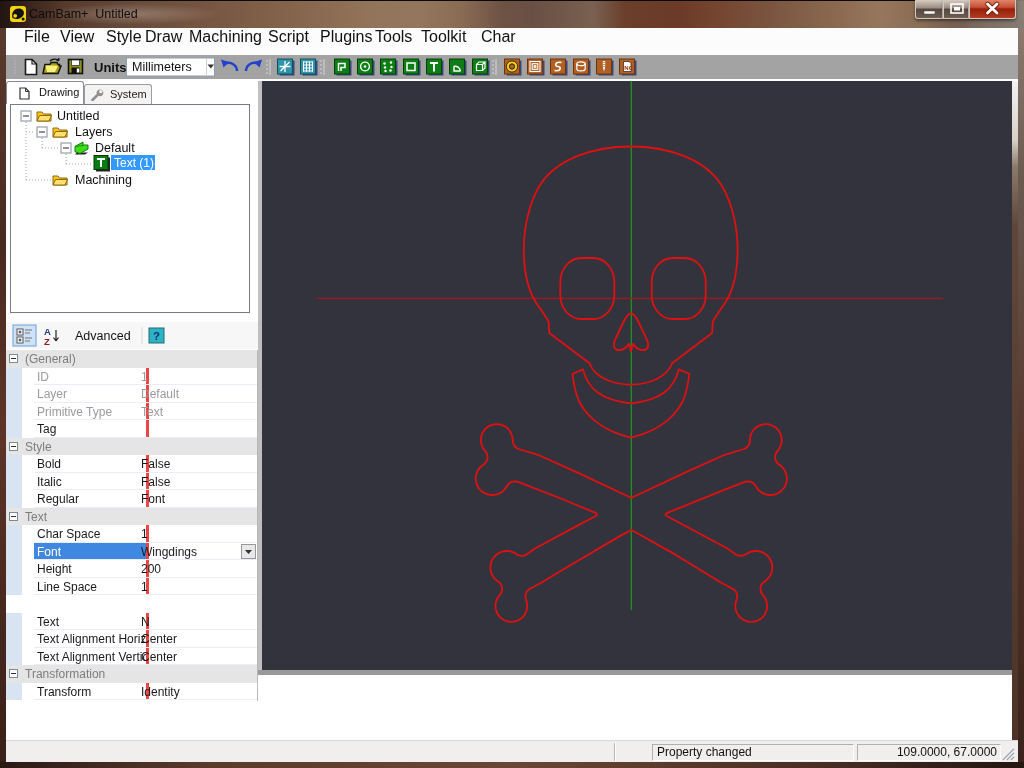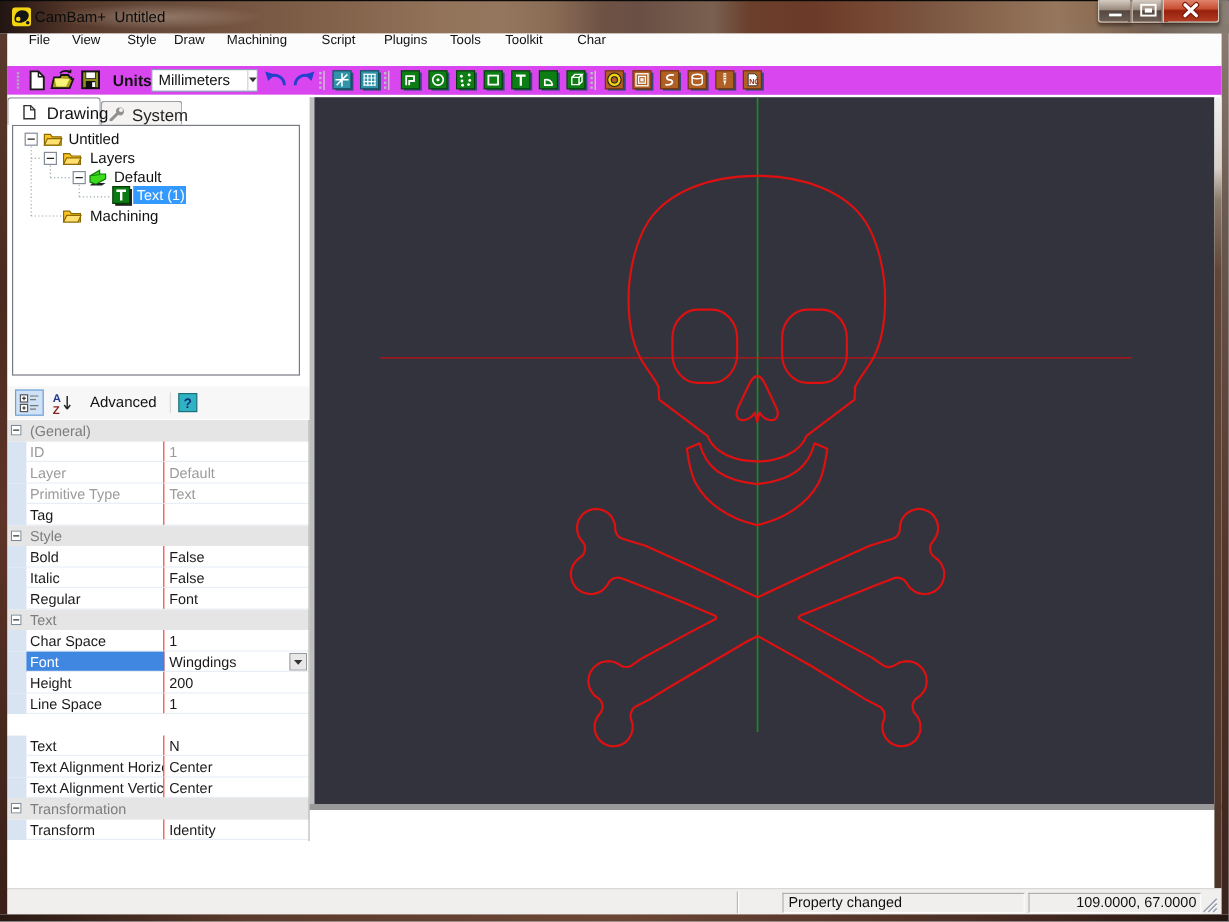--- a/index.html
+++ b/index.html
@@ -6,33 +6,33 @@
 .abs{position:absolute}
 .titlebar{left:0;top:0;width:1024px;height:28px;
  background:linear-gradient(90deg,#211512 0%,#2e1c16 1.5%,#55382a 6%,#66493a 12%,#765642 20%,#86654d 29%,#92745a 36%,#94765e 41%,#8a6c55 45%,#6e5244 49%,#6a5044 52%,#796050 58%,#6b3f2c 61%,#6b3a28 66%,#74452f 70%,#7a5440 75%,#87644c 80%,#96775d 86%,#8a6a50 90%,#634434 94%,#523a2e 97%,#4a332a 100%)}
 .titlebar:after{content:"";position:absolute;left:0;top:0;width:100%;height:1px;background:#0a0a0a}
 .ttext{left:29px;top:7px;font-size:12.5px;color:#0c0c0c}
 .wb{position:absolute;top:0;height:19px;border:1px solid #cfc8c0;border-top:none;box-shadow:0 2px 3px rgba(20,10,5,.45);color:#fff;text-align:center}
 .wb-min{right:81px;width:28px;border-radius:0 0 0 3px;background:linear-gradient(180deg,#d6ccc2 0%,#9a8a7e 45%,#564740 50%,#6e5e54 100%)}
 .wb-max{right:55px;width:26px;background:linear-gradient(180deg,#d6ccc2 0%,#9a8a7e 45%,#564740 50%,#6e5e54 100%)}
 .wb-close{right:8px;width:47px;border-radius:0 0 3px 0;background:linear-gradient(180deg,#e0846c 0%,#c84f32 40%,#96200c 50%,#b43c22 100%)}
 .menubar{left:6px;top:28px;width:1012px;height:27px;background:#fcfcfc}
-.mi{position:absolute;top:0;font-size:11px;color:#111}
-.toolbar{left:6px;top:55px;width:1012px;height:24px;background:#d946ef}
+.mi{position:absolute;top:0;font-size:16px;color:#111}
+.toolbar{left:6px;top:55px;width:1012px;height:24px;background:#a3a3a3}
 .leftpanel{left:6px;top:79px;width:256px;height:661px;background:#fff}
 .tab1{left:6px;top:81px;width:78px;height:23px;background:#fff;border:1px solid #898c95;border-bottom:none;border-radius:3px 3px 0 0;z-index:3}
 .tab2{left:84px;top:84px;width:68px;height:20px;background:#f4f3f1;border:1px solid #9a9da5;border-bottom:none;border-radius:3px 3px 0 0}
-.tabtxt{position:absolute;font-size:14px;color:#111}
+.tabtxt{position:absolute;font-size:11px;color:#111}
 .treebox{left:10px;top:104px;width:240px;height:209px;background:#fff;border:1px solid #777b84}
 .pgtool{left:6px;top:322px;width:252px;height:27px;background:#f7f7f7}
 .pgrid{left:6px;top:350px;width:252px;height:351px;background:#fff;font-size:12px}
 .pgrid .row{position:absolute;left:0;width:252px;height:18px}
 .pgrid .cat{background:#e5e5e5;color:#7d7d7d}
 .pgrid .strip{position:absolute;left:0;top:0;width:16px;height:18px;background:#d8e4f2}
-.pgrid .nm{position:absolute;left:16px;top:0;width:115px;height:18px;border-bottom:1px solid #e9eef5;border-right:1px solid #ef4444;color:#1a1a1a;padding:2px 0 0 3px;overflow:hidden;white-space:nowrap}
+.pgrid .nm{position:absolute;left:28px;top:0;width:115px;height:18px;border-bottom:1px solid #e9eef5;border-right:3px solid #ef4444;color:#1a1a1a;padding:2px 0 0 3px;overflow:hidden;white-space:nowrap}
 .pgrid .vl{position:absolute;left:131px;top:0;width:121px;height:18px;border-bottom:1px solid #e9eef5;color:#1a1a1a;padding:2px 0 0 4px;overflow:hidden;white-space:nowrap}
 .pgrid .dis{color:#9b9b9b}
 .canvas{left:262px;top:81px;width:750px;height:589px;background:#33333e}
 .canvbot{left:258px;top:670px;width:760px;height:5px;background:#999}
 .cleft{left:258px;top:81px;width:4px;height:589px;background:#bfbfbf}
 .whitebot{left:262px;top:675px;width:750px;height:65px;background:#fff}
 .statusbar{left:6px;top:740px;width:1012px;height:22px;background:#f0efed;border-top:1px solid #d8d8d8}
 .sp{position:absolute;top:3px;height:17px;border:1px solid #b0b0b0;border-bottom-color:#fcfcfc;border-right-color:#fcfcfc;font-size:12px;color:#111;line-height:14px}
 .bl{left:0;top:28px;width:6px;height:734px;background:linear-gradient(180deg,#5a3a2c 0%,#4a2a20 30%,#5f3428 55%,#46281e 80%,#3a2018 100%)}
 .br{left:1018px;top:28px;width:6px;height:734px;background:linear-gradient(180deg,#8a7a70 0%,#6a5a50 20%,#55352a 60%,#3a241c 100%)}

